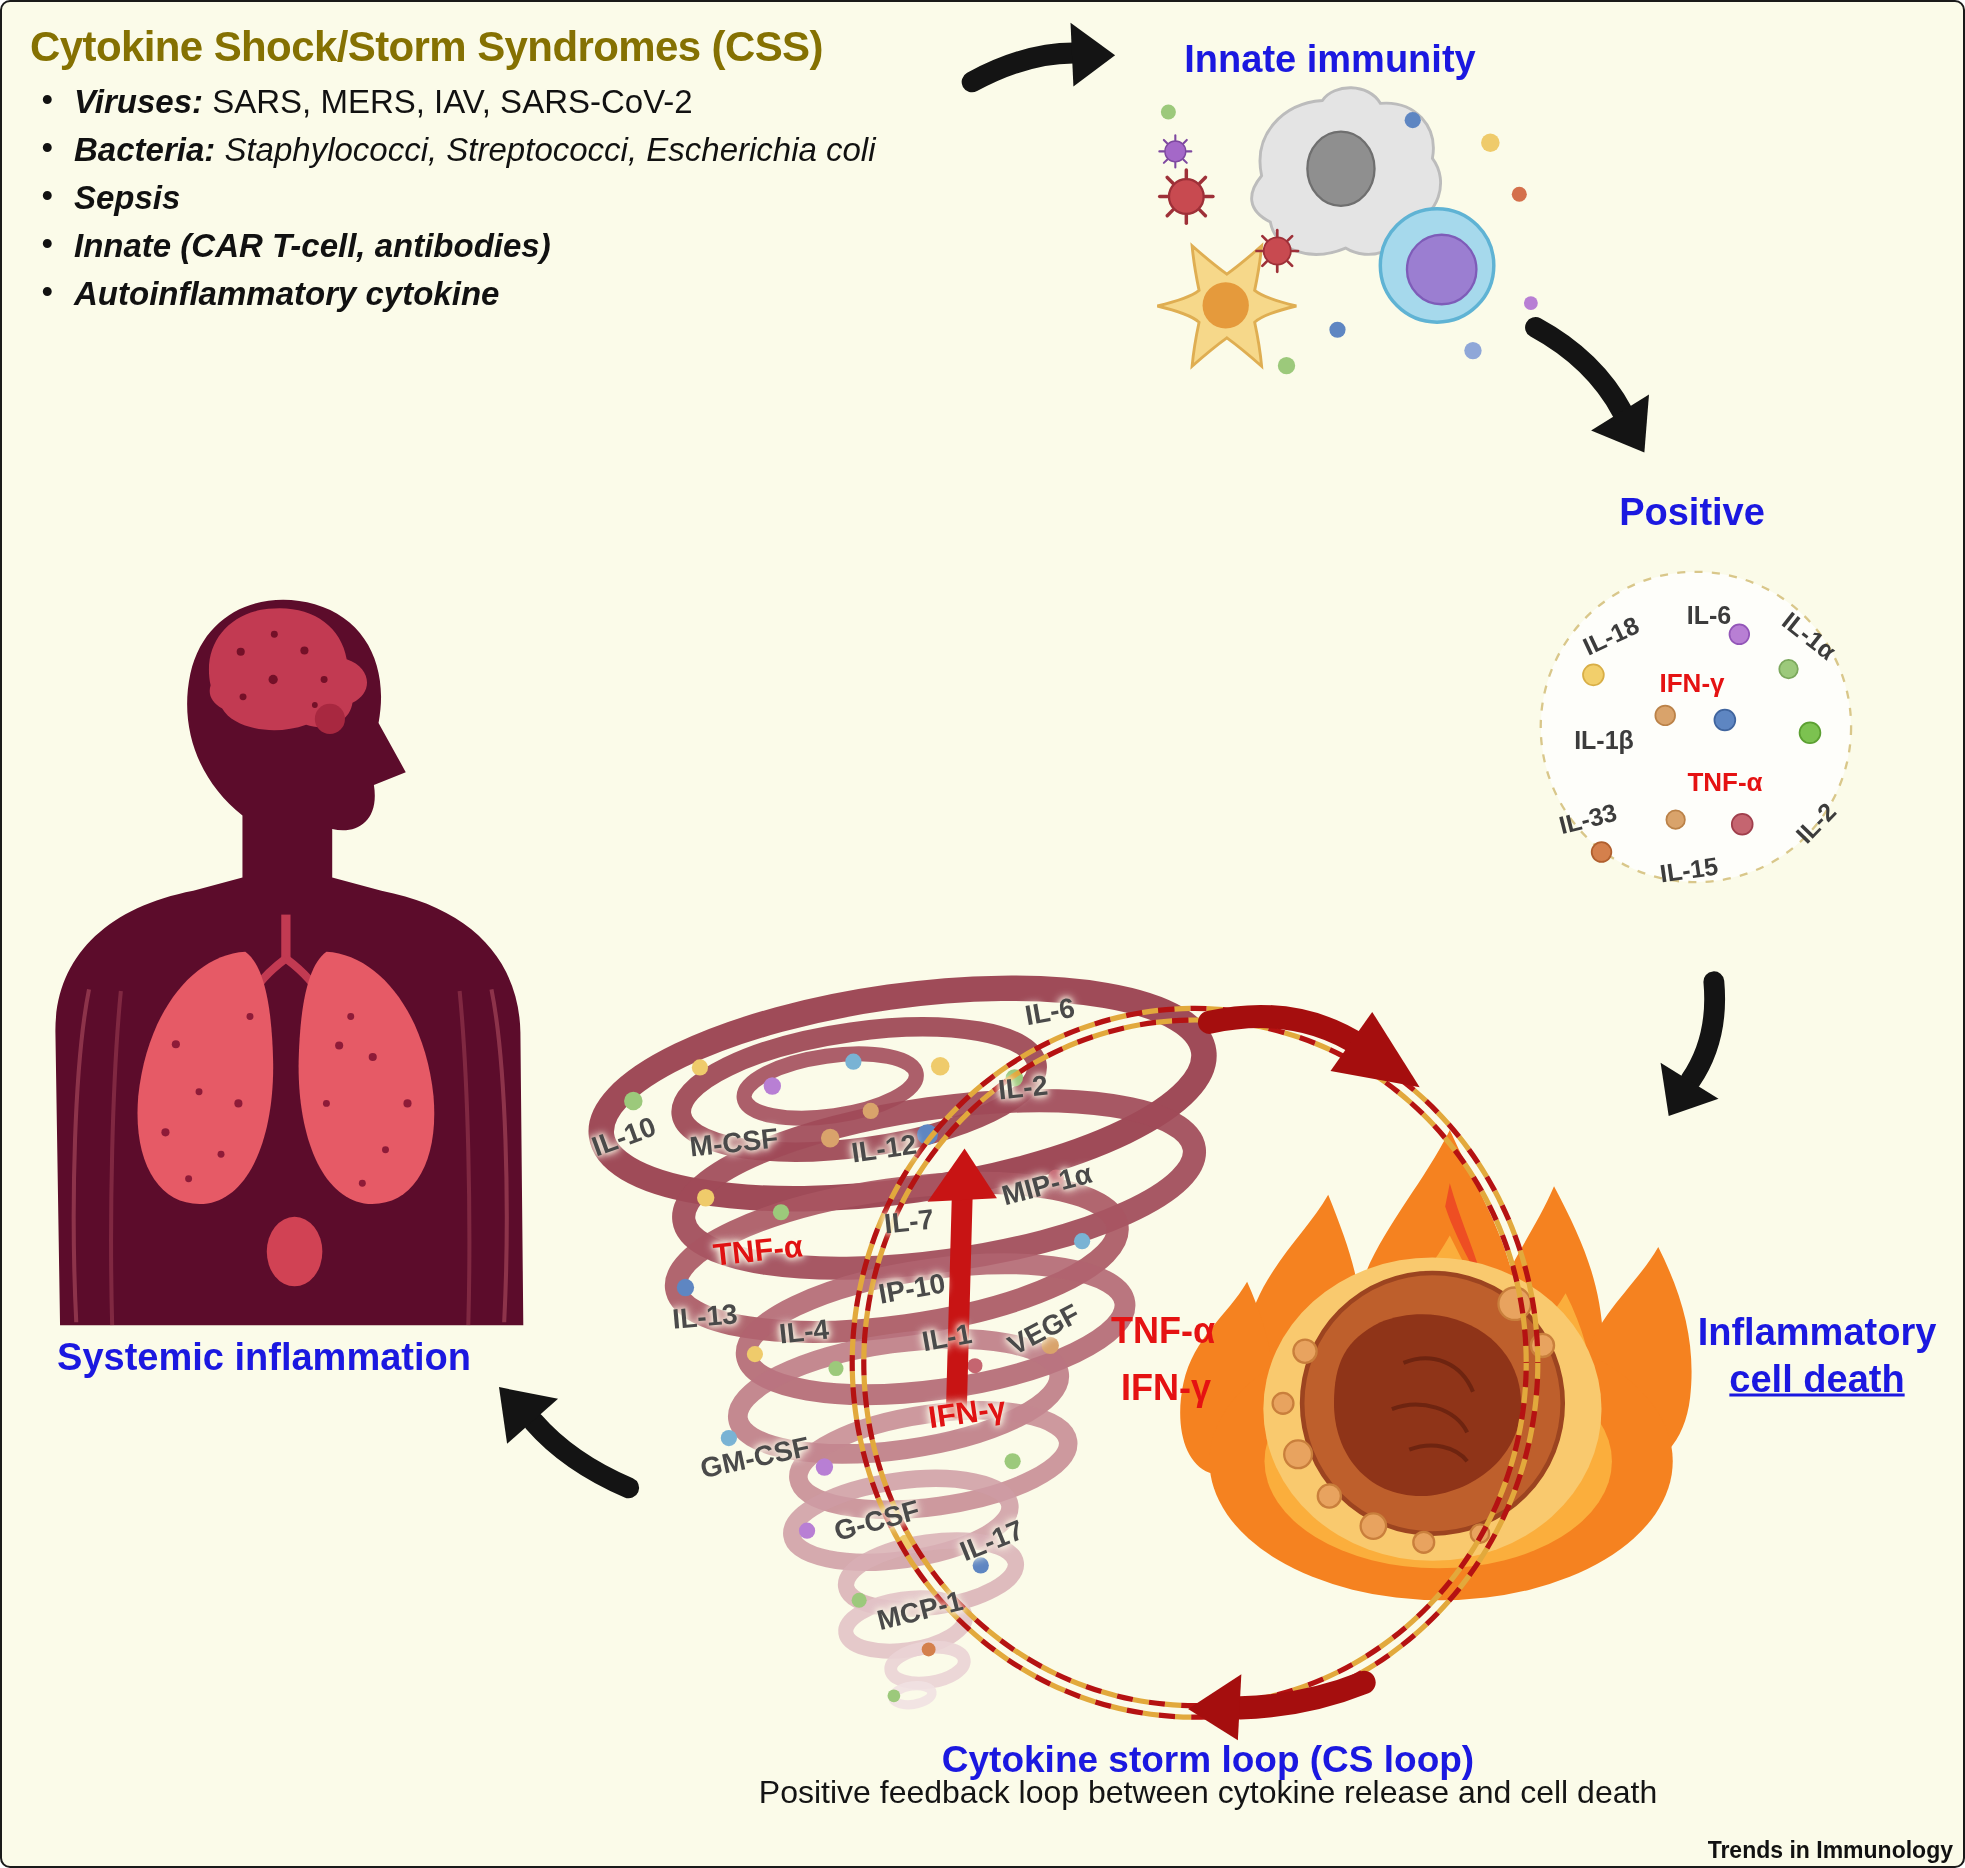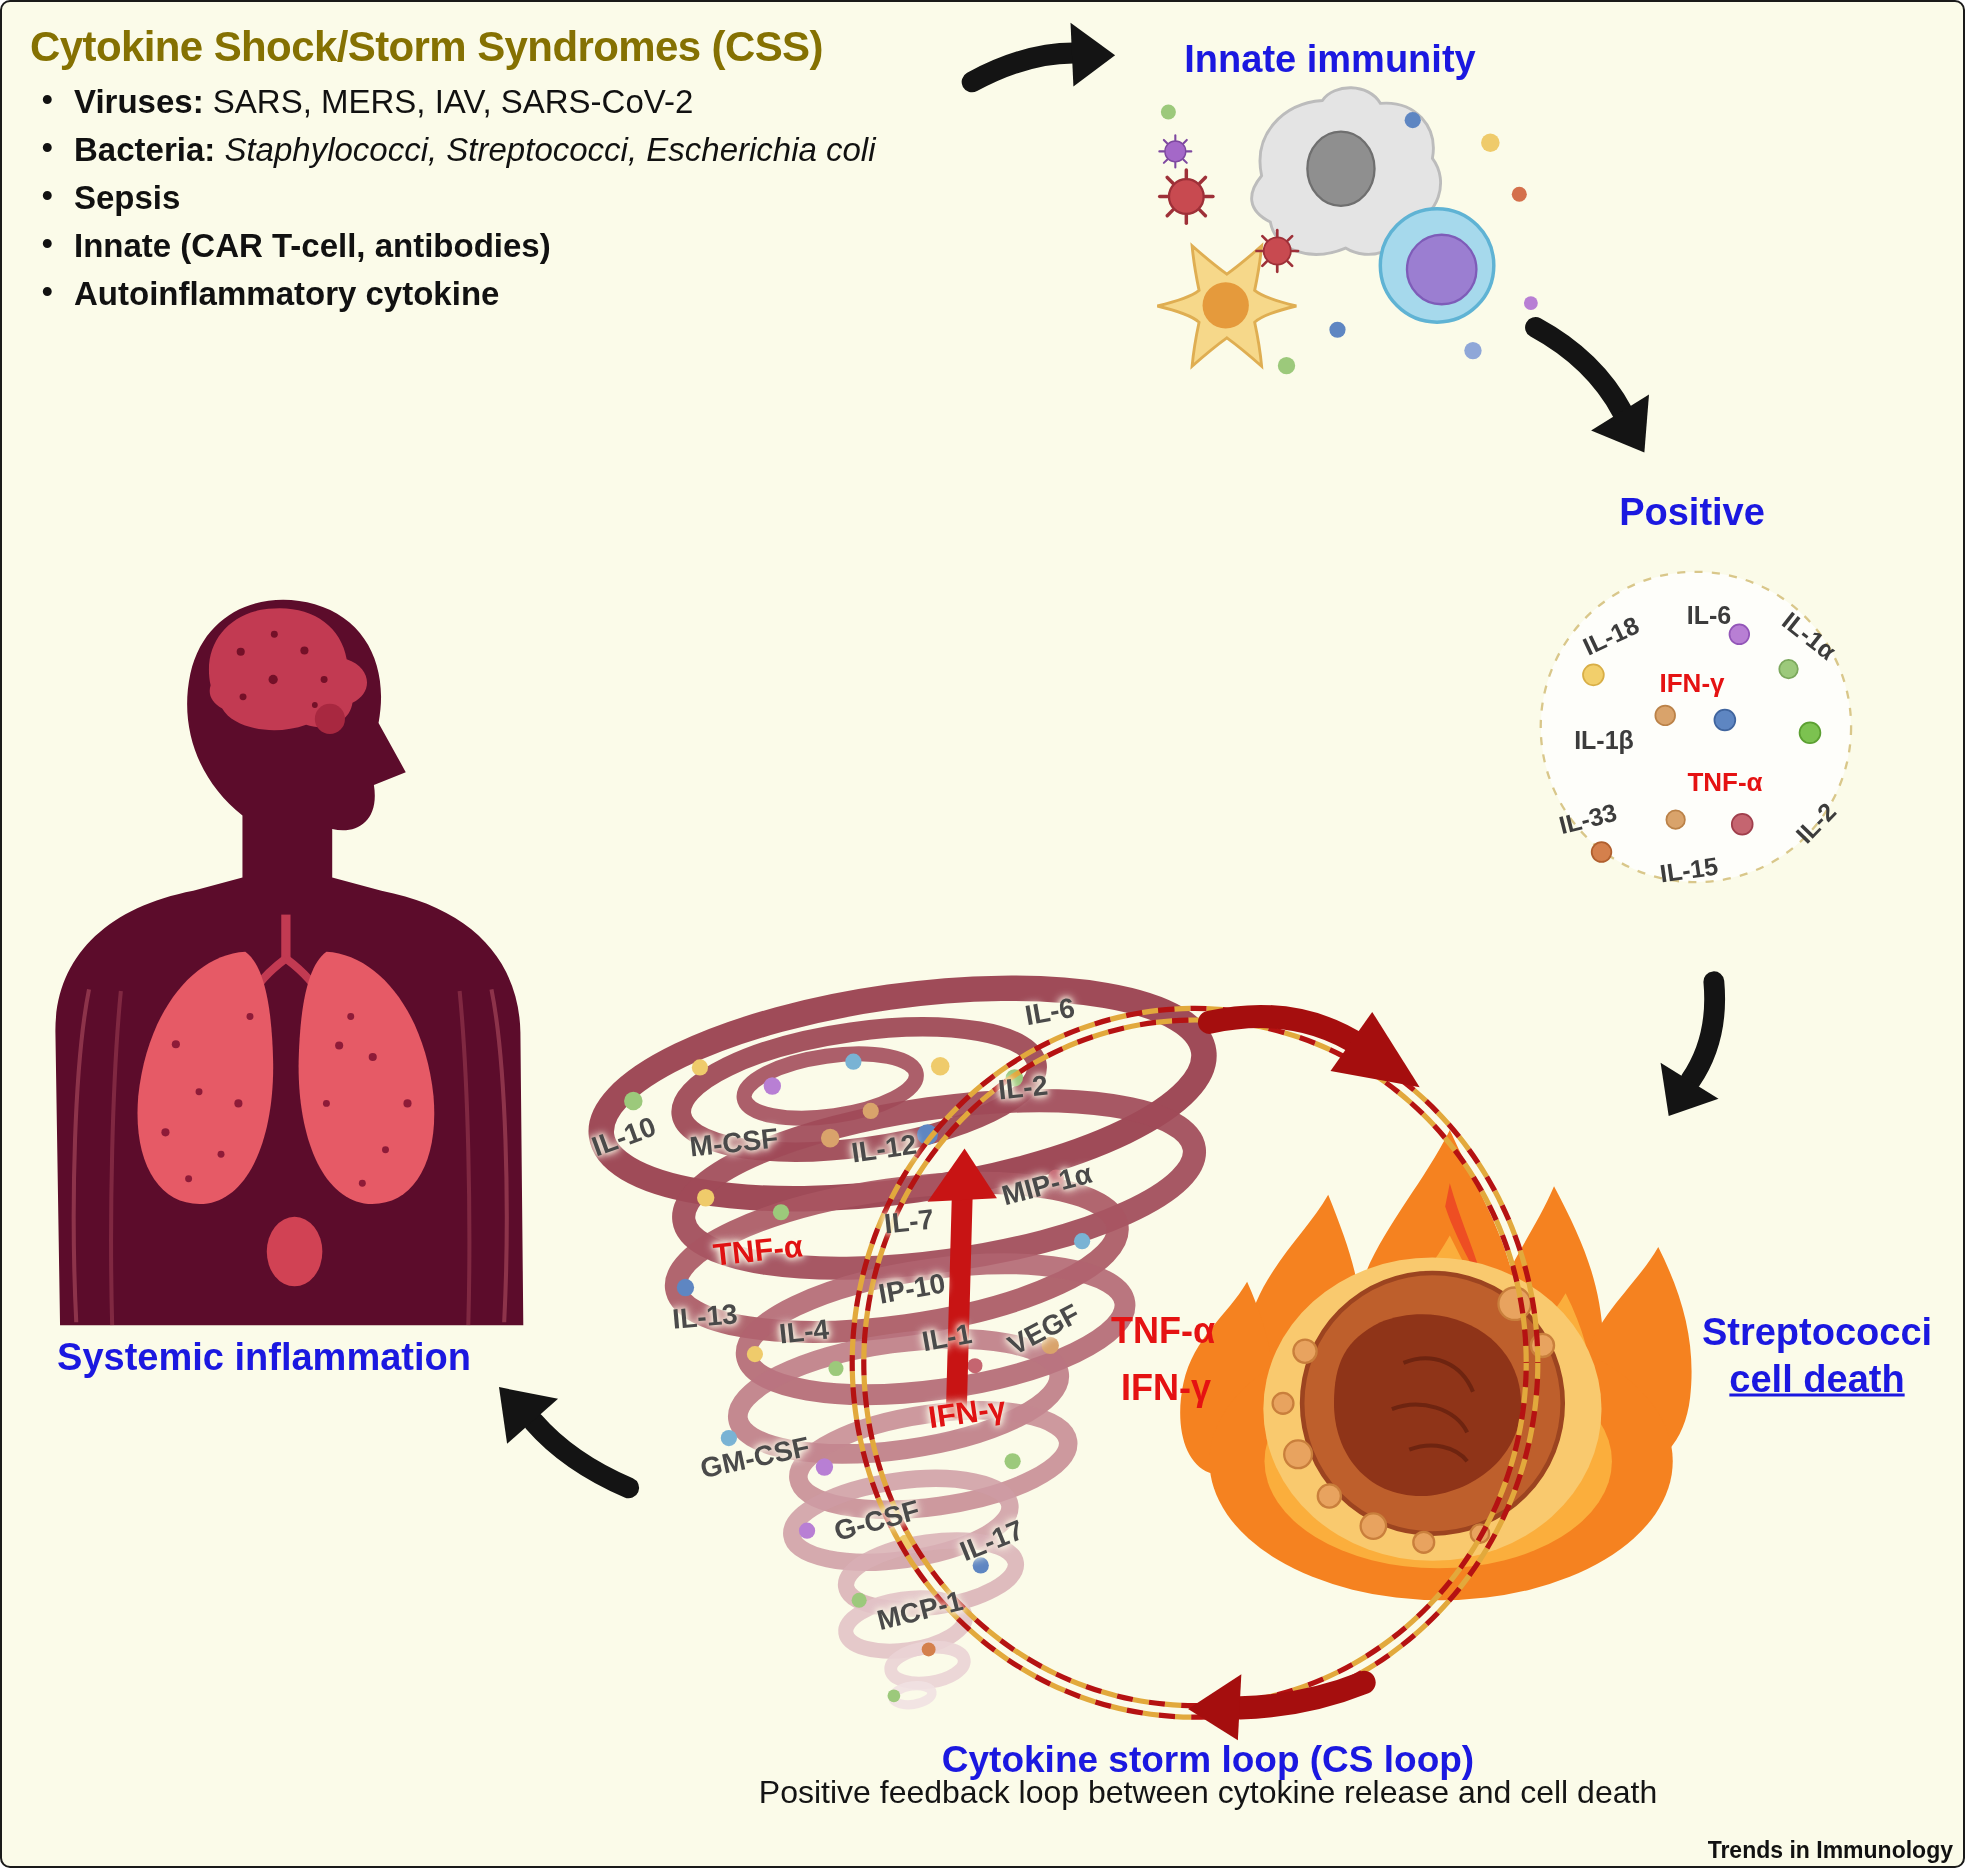--- a/index.html
+++ b/index.html
@@ -6,21 +6,21 @@
   html,body { width:1965px; height:1868px; background:#ffffff; font-family:"Liberation Sans", sans-serif; }
   .canvas { position:relative; width:1965px; height:1868px; background:#FBFBE9;
             border:2.3px solid #1A1A1A; border-radius:10px; overflow:hidden; }
   .art { position:absolute; left:0; top:0; width:100%; height:100%; }
 
   .header { position:absolute; left:28px; top:21px; width:1103px; }
   .title { font-size:42px; font-weight:bold; color:#857102; letter-spacing:-0.6px; }
   .bullets { list-style:none; margin-top:11.6px; font-size:33px; color:#111; }
   .bullets li { position:relative; padding-left:44px; margin-bottom:10px; }
   .bullets li::before { content:"•"; position:absolute; left:11.6px; top:-1.2px; color:#111; }
-  .b { font-weight:bold; }
+  .b { font-weight:bold;font-style:italic; }
   .i { font-style:italic; }
 
   .lbl { position:absolute; transform:translate(-50%,-50%); white-space:nowrap; }
   .blue { font-weight:bold; font-size:38px; color:#1B18E0; }
   .red-big { font-weight:bold; font-size:36px; color:#E51212; }
   .subtitle { font-size:32px; color:#141414; }
   .journal { font-weight:bold; font-size:23px; color:#111; }
   .cyt { font-size:25px; font-weight:600; color:#3C3C3C; }
   .cyt.red { font-weight:bold; font-size:26px; color:#E51212; }
   .tor { font-size:28px; font-weight:bold; color:#4A4A4A;
@@ -316,21 +316,21 @@
         <span class="b">Innate (CAR T-cell, antibodies)</span>
       </li>
       <li>
         <span class="b">Autoinflammatory cytokine</span>
       </li>
     </ul>
   </div>
 
   <div class="lbl blue" style="left:1328px; top:57px;">Innate immunity</div>
   <div class="lbl blue" style="left:1690px; top:510px;">Positive</div>
-  <div class="lbl blue" style="left:1815px; top:1330px;">Streptococci</div>
+  <div class="lbl blue" style="left:1815px; top:1330px;">Inflammatory</div>
   <div class="lbl blue" style="left:1815px; top:1377px;text-decoration:underline;">cell death</div>
   <div class="lbl blue" style="left:262px; top:1355px;">Systemic inflammation</div>
   <div class="lbl loop-title" style="left:1206px; top:1742px;">Cytokine storm loop (CS loop)</div>
   <div class="lbl subtitle" style="left:1206px; top:1790px;">Positive feedback loop between cytokine release and cell death</div>
   <div class="lbl red-big" style="left:1161px; top:1329px;">TNF-α</div>
   <div class="lbl red-big" style="left:1164px; top:1386px;">IFN-γ</div>
   <div class="lbl journal" style="left:1951px; top:1848px; transform:translate(-100%,-50%);">Trends in Immunology</div>
 
   <div class="lbl cyt" style="left:1609px; top:634px; transform:translate(-50%,-50%) rotate(-25deg);">IL-18</div>
   <div class="lbl cyt" style="left:1707px; top:613px;">IL-6</div>

